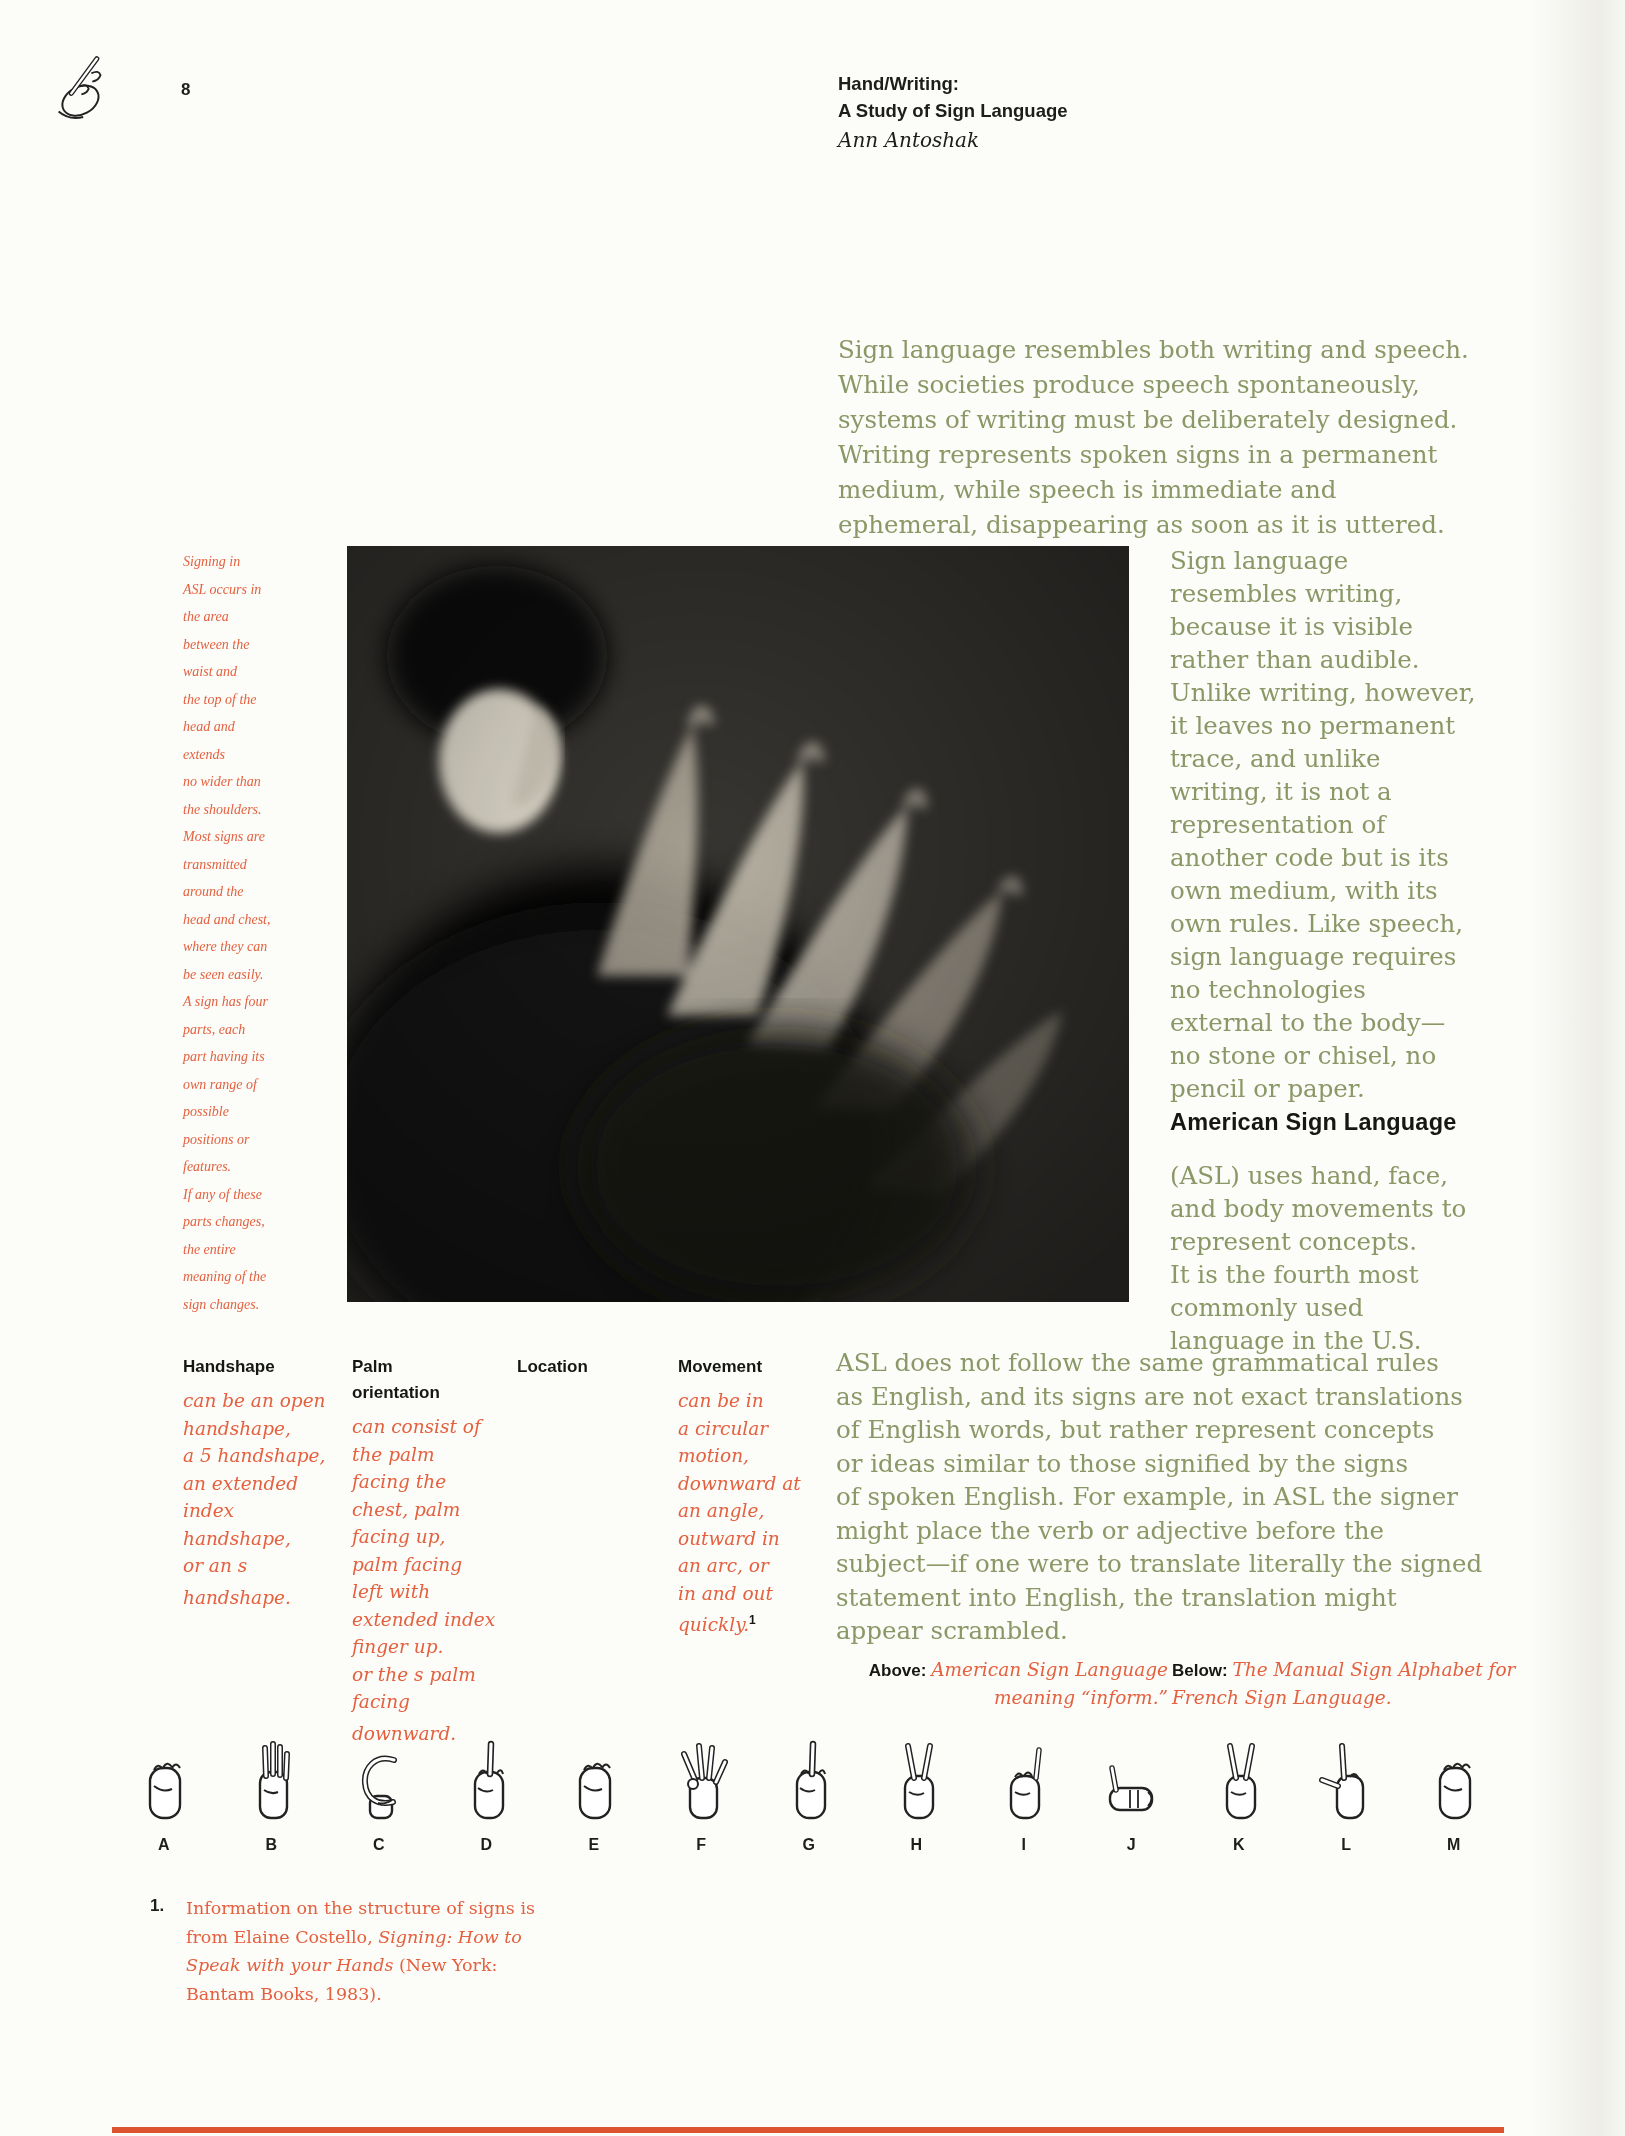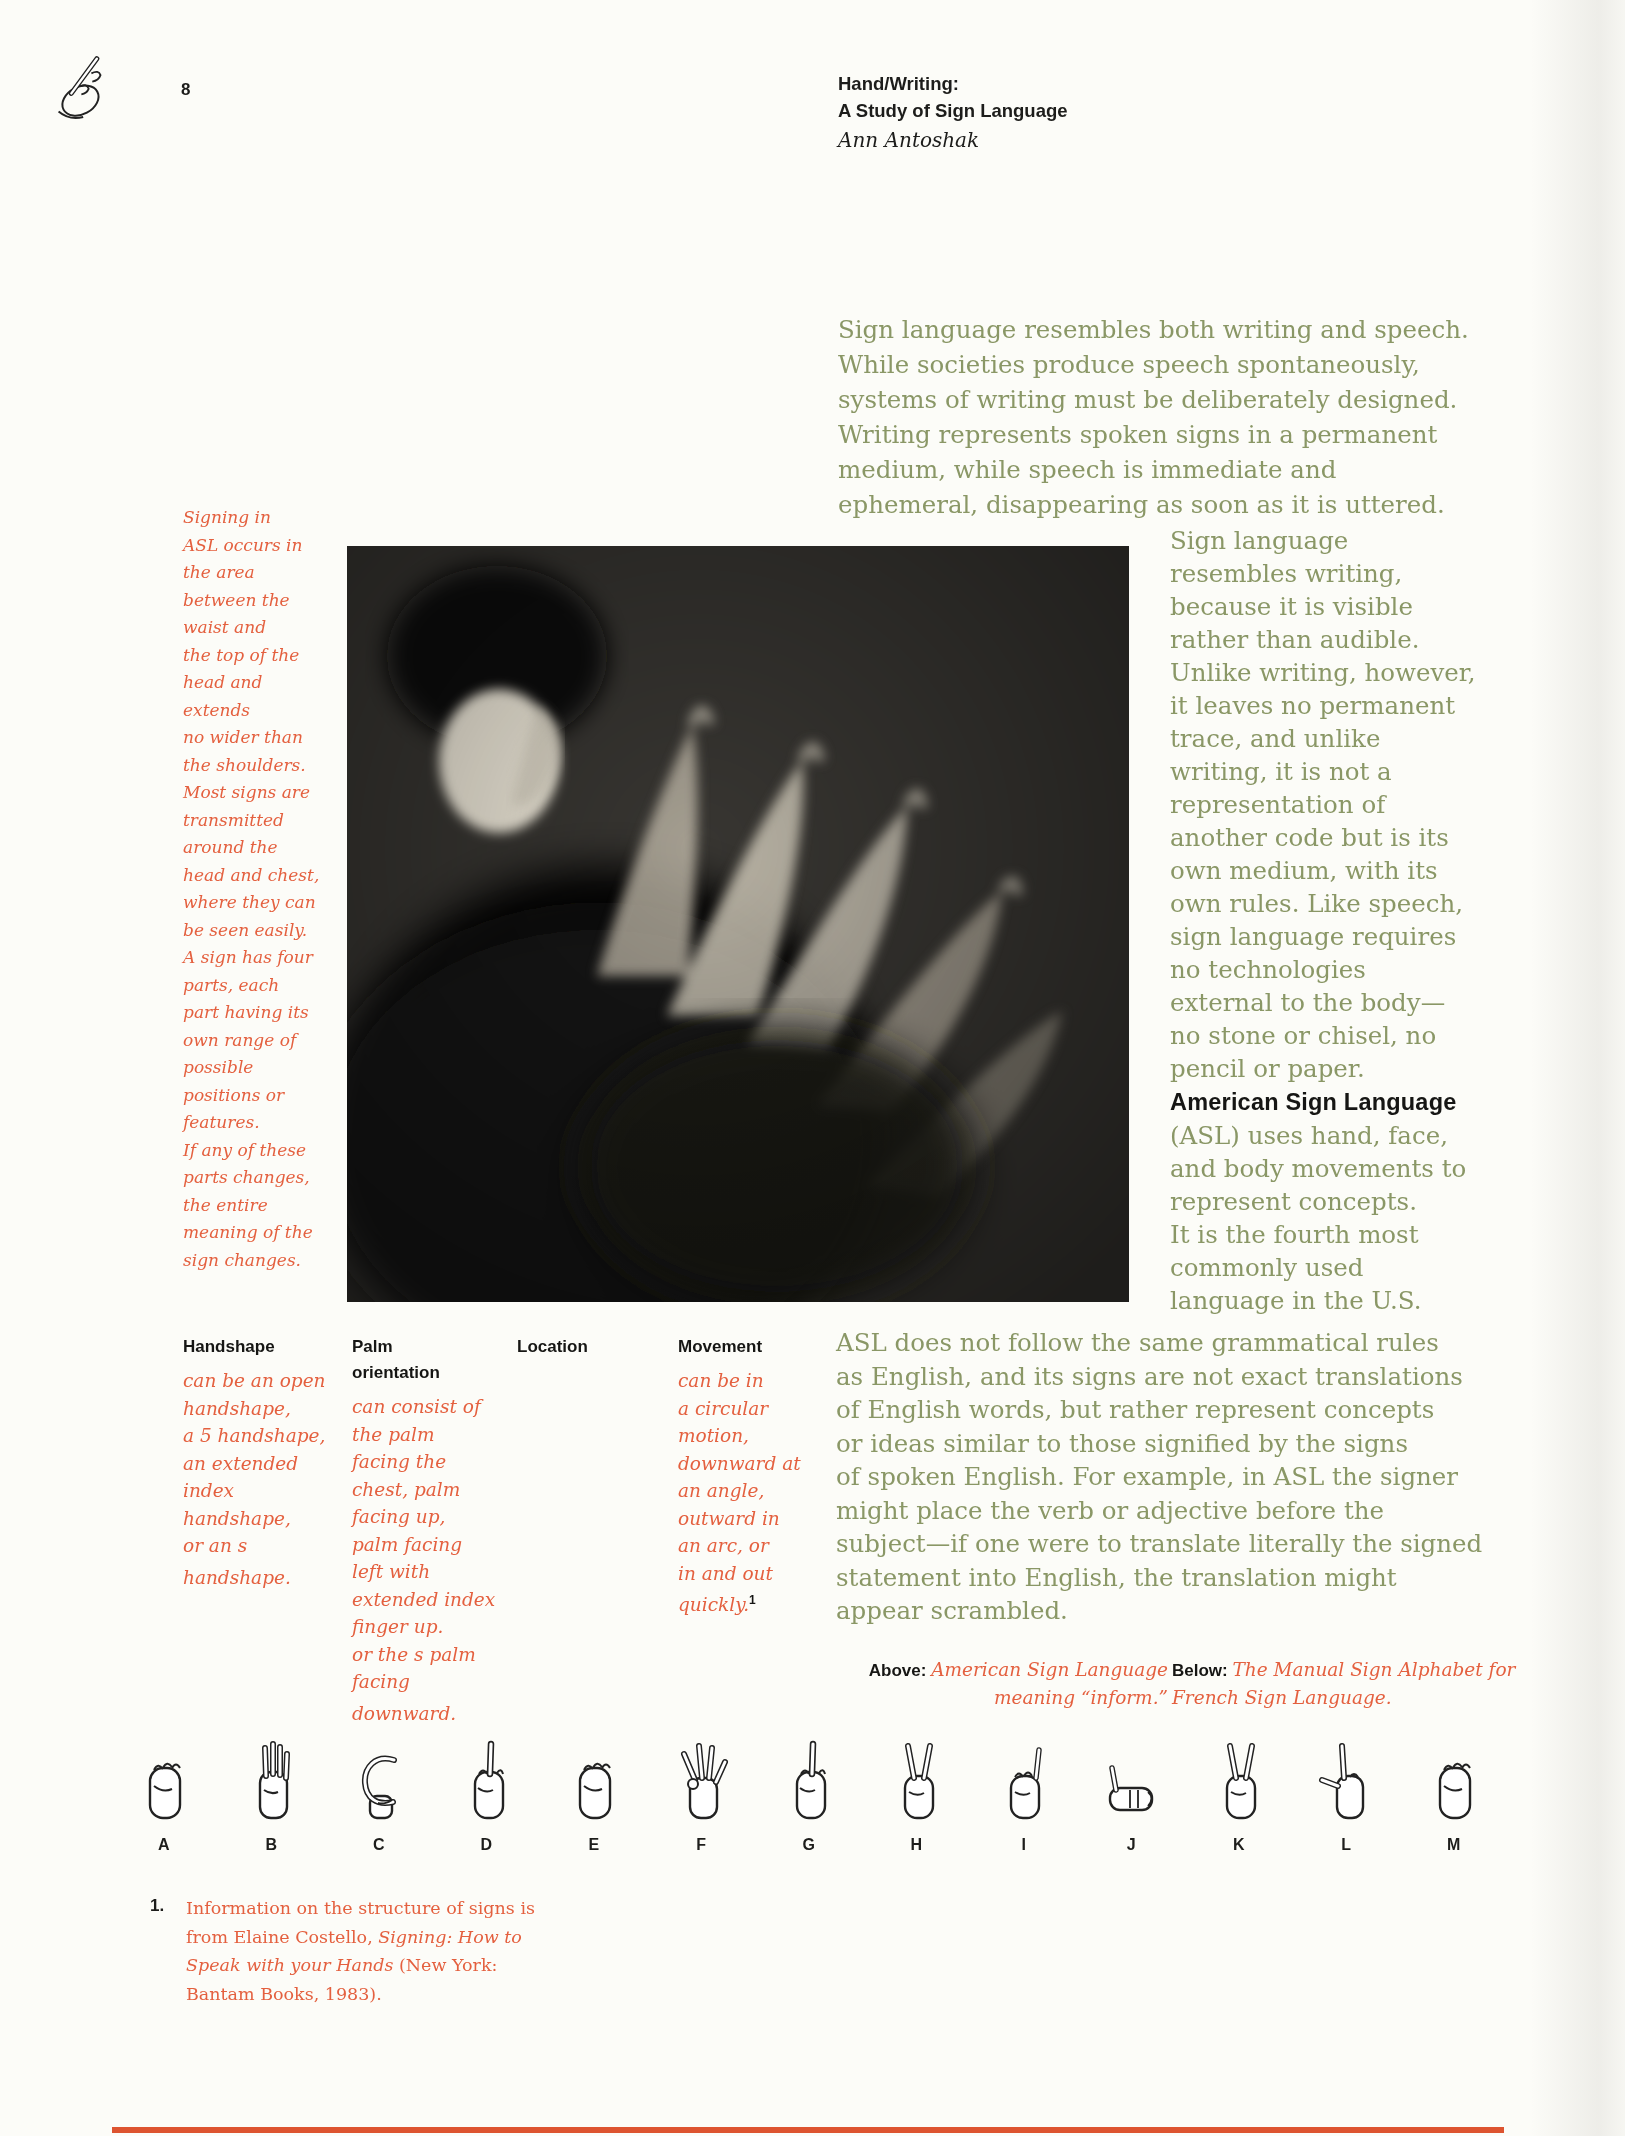--- a/index.html
+++ b/index.html
@@ -3,34 +3,34 @@
 <meta charset="utf-8">
 <style>
   html,body{margin:0;padding:0;background:#d8d8d4;}
   .page{position:relative;width:1625px;height:2136px;background:#fcfcf8;overflow:hidden;
         font-family:"DejaVu Serif",serif;color:#1d1d1b;}
   .edge-shade{position:absolute;right:0;top:0;width:95px;height:100%;
         background:linear-gradient(to right,rgba(110,105,95,0) 0%,rgba(110,105,95,0.10) 72%,rgba(110,105,95,0.04) 100%);}
   .abs{position:absolute;}
   .sans{font-family:"Liberation Sans","DejaVu Sans",sans-serif;}
   .bold{font-weight:bold;}
-  .pre{white-space:pre-line;}
+  .pre{white-space:pre-line;margin-top:20px;}
   
   .page-num{left:181px;top:80px;font-size:17px;}
   .title-block{left:838px;top:70px;font-size:18.5px;line-height:27px;}
   .author{font-style:italic;font-weight:normal;font-family:"DejaVu Serif",serif;font-size:20px;margin-top:3px;}
   
   .green{color:#8a9766;}
   .intro{left:838px;top:312px;width:690px;font-size:24.5px;line-height:35px;}
   .narrow-col{left:1170px;top:524px;width:345px;font-size:24.5px;line-height:33px;}
   .asl-heading{font-size:23.5px;line-height:34px;color:#161614;letter-spacing:0.2px;}
   .outro{left:836px;top:1326px;width:705px;font-size:24.5px;line-height:33.5px;}
   
   .orange{color:#e4603f;font-style:italic;}
-  .margin-note{left:183px;top:504px;width:160px;font-size:17px;line-height:27.5px;}
+  .margin-note{left:183px;top:528px;width:160px;font-size:14px;line-height:27.5px;font-family:Liberation Serif, serif;}
   
   .col{top:1334px;width:152px;}
   .col-h{font-size:17px;line-height:26px;color:#161614;}
   .col-b{font-size:18.5px;line-height:27.5px;margin-top:7px;}
   .col sup{color:#161614;font-style:normal;font-weight:bold;font-family:"Liberation Sans",sans-serif;font-size:12px;}
   
   .caption{top:1656px;font-size:18.5px;line-height:27px;}
   .caption .lab{font-family:"Liberation Sans",sans-serif;font-weight:bold;font-style:normal;color:#161614;font-size:17px;}
   
   .photo{left:347px;top:546px;width:782px;height:756px;background:#312f2c;}

